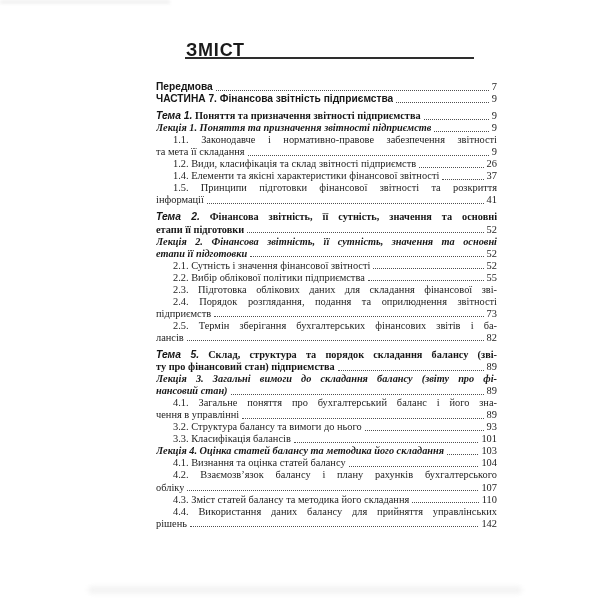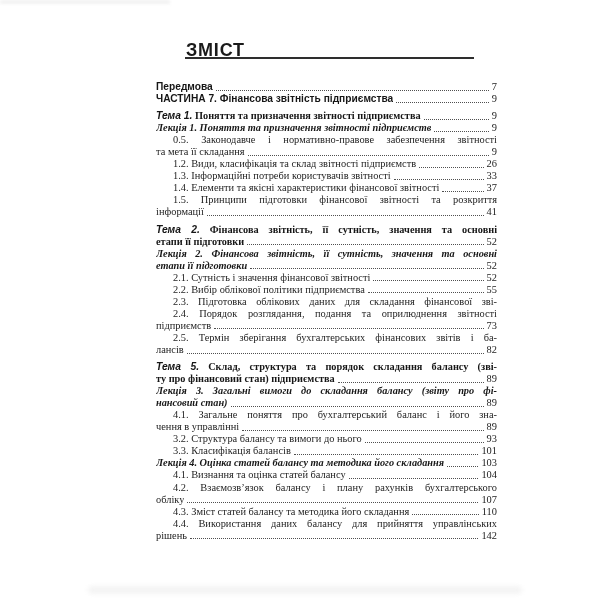--- a/index.html
+++ b/index.html
@@ -97,39 +97,32 @@
         </div>
       </div>
       <div class="entry type-lecture">
         <div class="row">
           <span class="txt"><span>Лекція 1. Поняття та призначення звітності підприємств</span></span>
           <span class="dots"></span>
           <span class="pg">9</span>
         </div>
       </div>
       <div class="entry type-item">
-        <div class="jline ind"><span>0.5. Законодавче і нормативно-правове забезпечення звітності</span></div>
+        <div class="jline ind"><span>1.1. Законодавче і нормативно-правове забезпечення звітності</span></div>
         <div class="row">
           <span class="txt"><span>та мета її складання</span></span>
           <span class="dots"></span>
           <span class="pg">9</span>
         </div>
       </div>
       <div class="entry type-item">
         <div class="row">
           <span class="txt ind"><span>1.2. Види, класифікація та склад звітності підприємств</span></span>
           <span class="dots"></span>
           <span class="pg">26</span>
-        </div>
-      </div>
-      <div class="entry type-item">
-        <div class="row">
-          <span class="txt ind"><span>1.3. Інформаційні потреби користувачів звітності</span></span>
-          <span class="dots"></span>
-          <span class="pg">33</span>
         </div>
       </div>
       <div class="entry type-item">
         <div class="row">
           <span class="txt ind"><span>1.4. Елементи та якісні характеристики фінансової звітності</span></span>
           <span class="dots"></span>
           <span class="pg">37</span>
         </div>
       </div>
       <div class="entry type-item">

